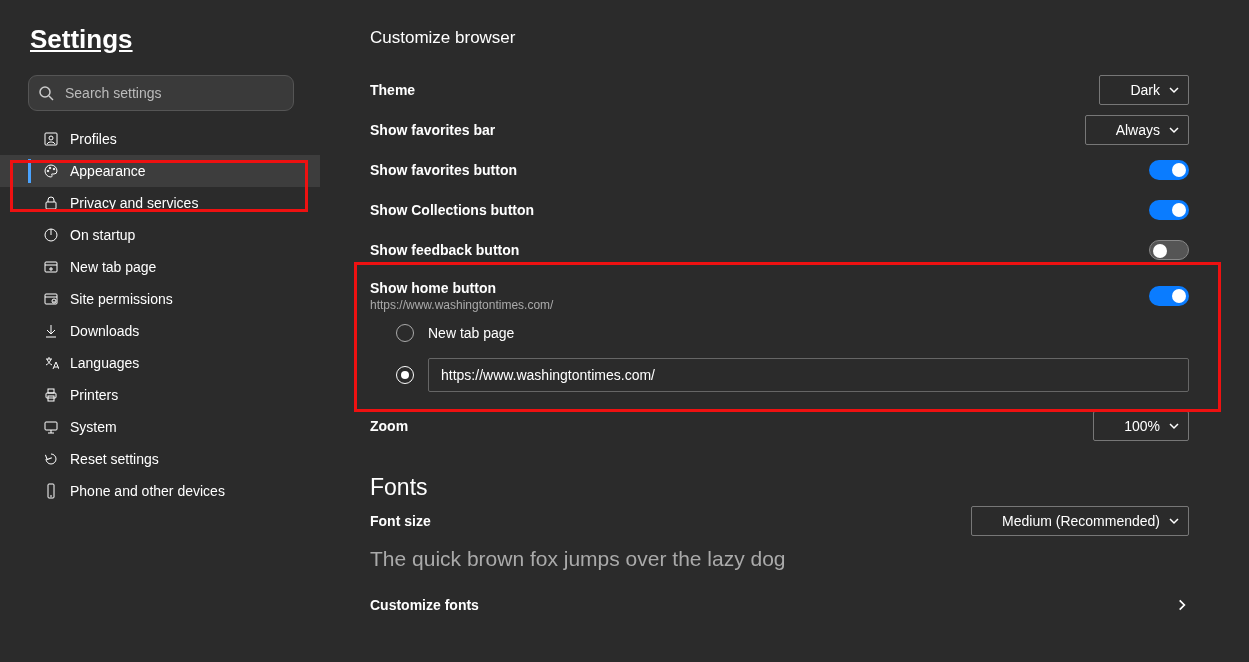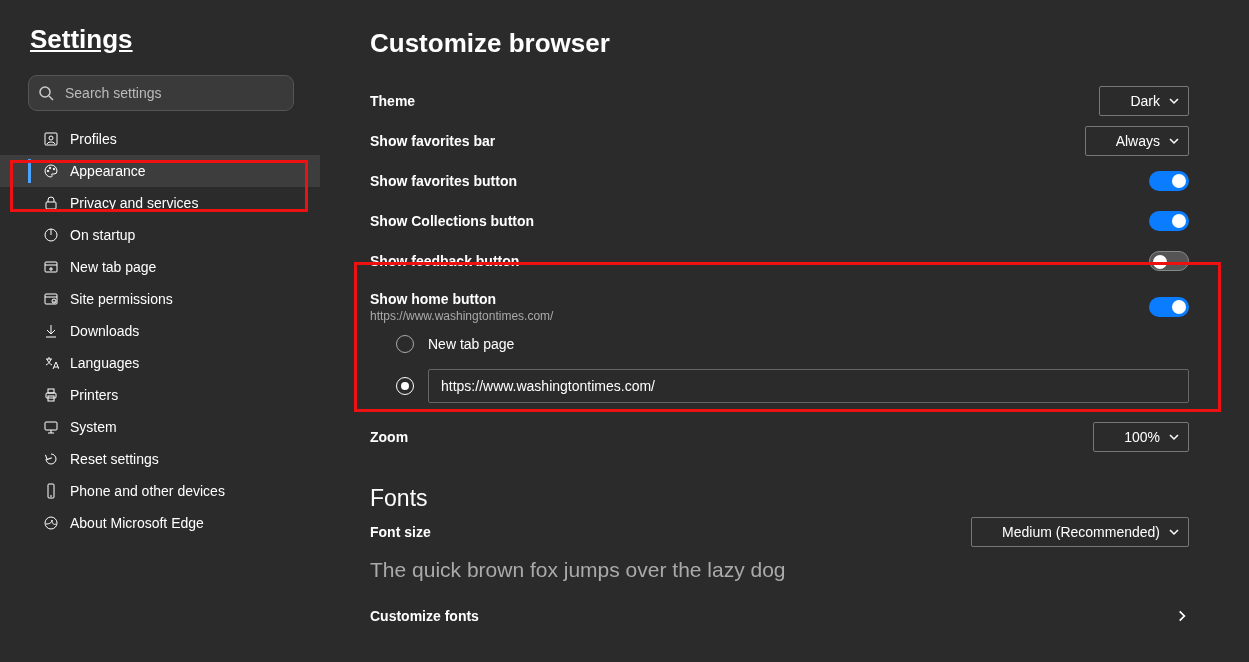--- a/index.html
+++ b/index.html
@@ -69,21 +69,21 @@
     left: 10px; width: 298px; top: 160px; height: 52px;
     pointer-events:none;
   }
   .main {
     flex:1;
     padding: 28px 60px 0 50px;
     overflow:hidden;
     position:relative;
   }
   .section-title {
-    font-size: 26px; font-weight:700; margin-bottom: 22px;
+    font-size: 17px; font-weight:400; margin-bottom: 22px;
   }
   .row {
     display:flex; align-items:center; justify-content:space-between;
     min-height: 40px;
   }
   .row-label { font-weight:600; }
   .sub-label { font-size:12px; color:#aaa; margin-top:2px; }
   .select-box {
     border:1px solid #777; background:transparent; color:#fff;
     height:30px; padding: 0 28px 0 30px; font-size:14px;
@@ -262,29 +262,20 @@
       <span class="nav-label">Reset settings</span>
     </li>
     <li class="nav-item">
       <span class="nav-icon">
         <svg width="16" height="16" viewBox="0 0 16 16" fill="none" stroke="currentColor" stroke-width="1">
             <rect x="5" y="1" width="6" height="14" rx="1"></rect>
             <line x1="7" y1="13" x2="9" y2="13"></line>
           </svg>
       </span>
       <span class="nav-label">Phone and other devices</span>
-    </li>
-    <li class="nav-item">
-      <span class="nav-icon">
-        <svg width="16" height="16" viewBox="0 0 16 16" fill="none" stroke="currentColor" stroke-width="1">
-            <circle cx="8" cy="8" r="6"></circle>
-            <path d="M3 9c3 0 6-1 6-4 0 4 2 5 4 4"></path>
-          </svg>
-      </span>
-      <span class="nav-label">About Microsoft Edge</span>
     </li>
   </ul>
 
   <div class="highlight-red-1"></div>
 </div>
 
 <div class="main">
   <div class="section-title">Customize browser</div>
 
   <div class="row">

